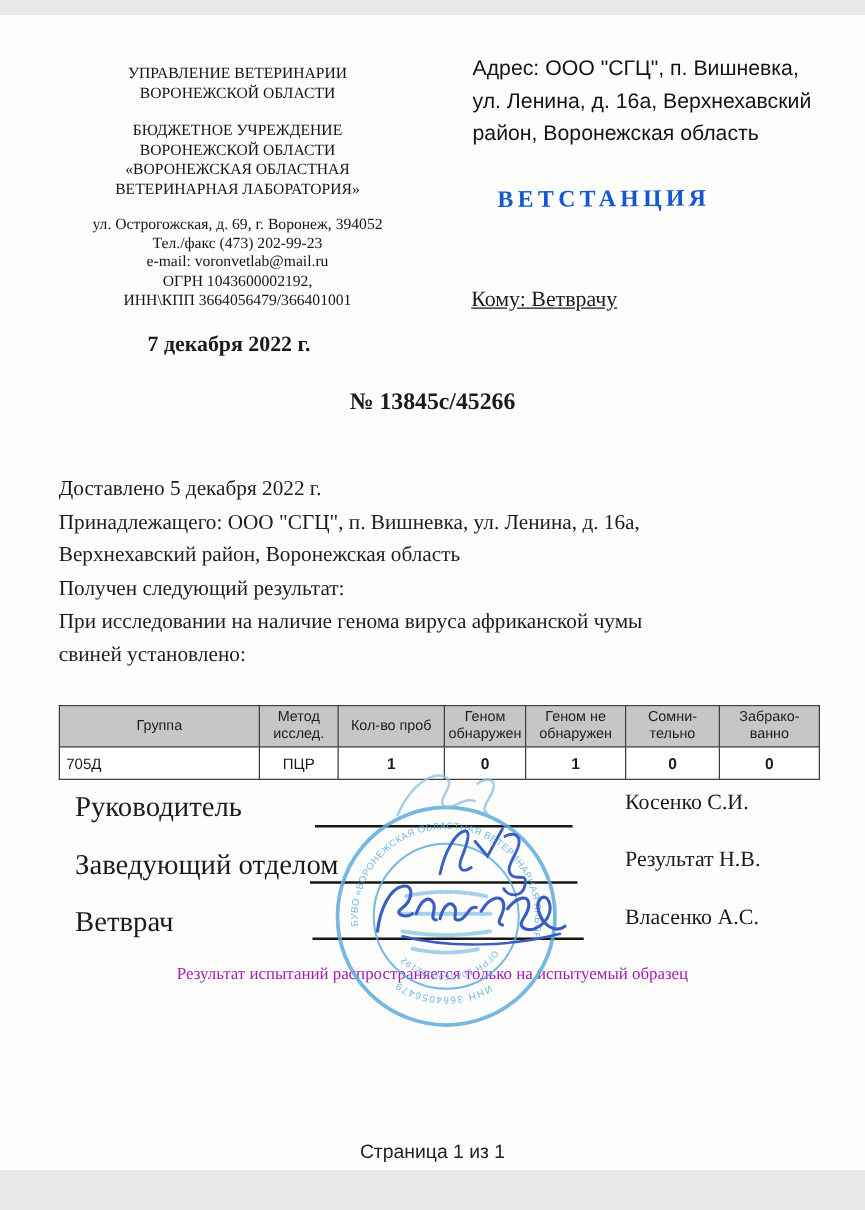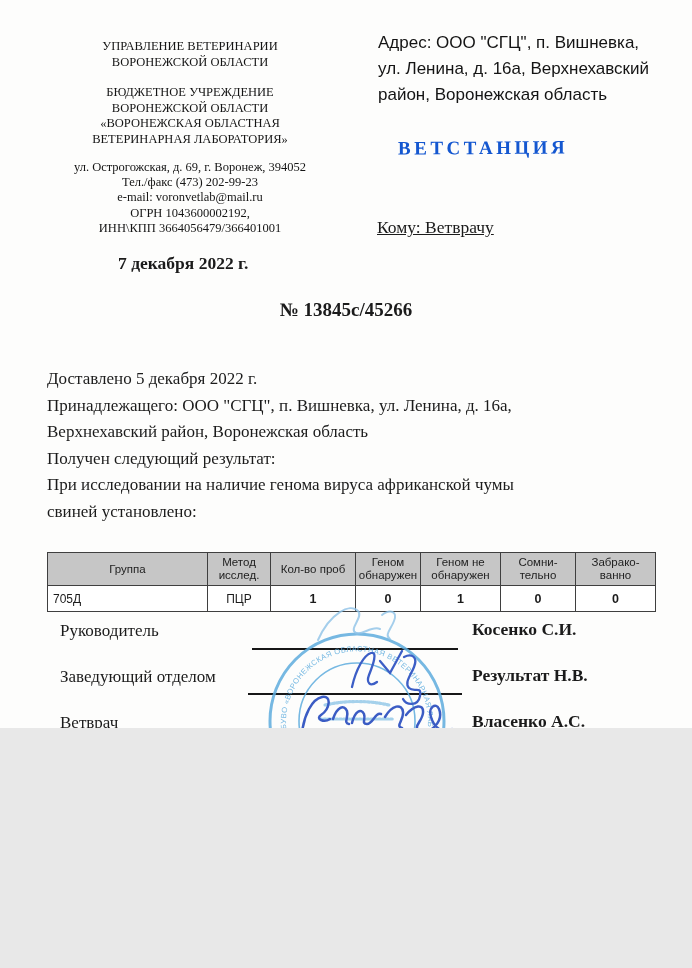--- a/index.html
+++ b/index.html
@@ -1,19 +1,19 @@
 <!DOCTYPE html>
 <html><head>
 <meta charset="utf-8">
 <style>
   html,body{margin:0;padding:0;background:#e8e8e8;}
   .page{
     position:relative;
-    width:692px;height:728px;
-    margin:0 auto;
+    width:692px;height:924px;
+    margin:12px auto;
     background:#fdfdfc;
     font-family:"Liberation Serif", serif;
     color:#1b1b1b;
     overflow:hidden;
   }
   .pre{white-space:pre-line;}
 
   
   .org-block{
     position:absolute;left:58px;top:38px;width:264px;
@@ -66,22 +66,22 @@
   .results-table td{
     border:1px solid #3f3f3f;
     font-size:12px;height:23px;
     text-align:center;vertical-align:middle;
     background:#fff;
   }
   .results-table td.cell-left{text-align:left;padding-left:5px;}
   .results-table td.cell-num{font-weight:bold;font-size:12.5px;}
 
   
-  .sig-role{position:absolute;left:60px;font-size:17px;}
-  .sig-name{position:absolute;left:472px;font-size:17.5px;font-weight:bold;}
+  .sig-role{position:absolute;left:60px;font-size:23px;}
+  .sig-name{position:absolute;left:500px;font-size:17.5px;}
   .sig-line{position:absolute;border-top:2px solid #171717;height:0;}
 
   .disclaimer{
     position:absolute;left:0;top:759px;width:692px;
     text-align:center;font-size:13.5px;color:#a21caf;
   }
   .page-footer{
     position:absolute;left:0;top:901px;width:692px;
     text-align:center;
     font-family:"Liberation Sans", sans-serif;

